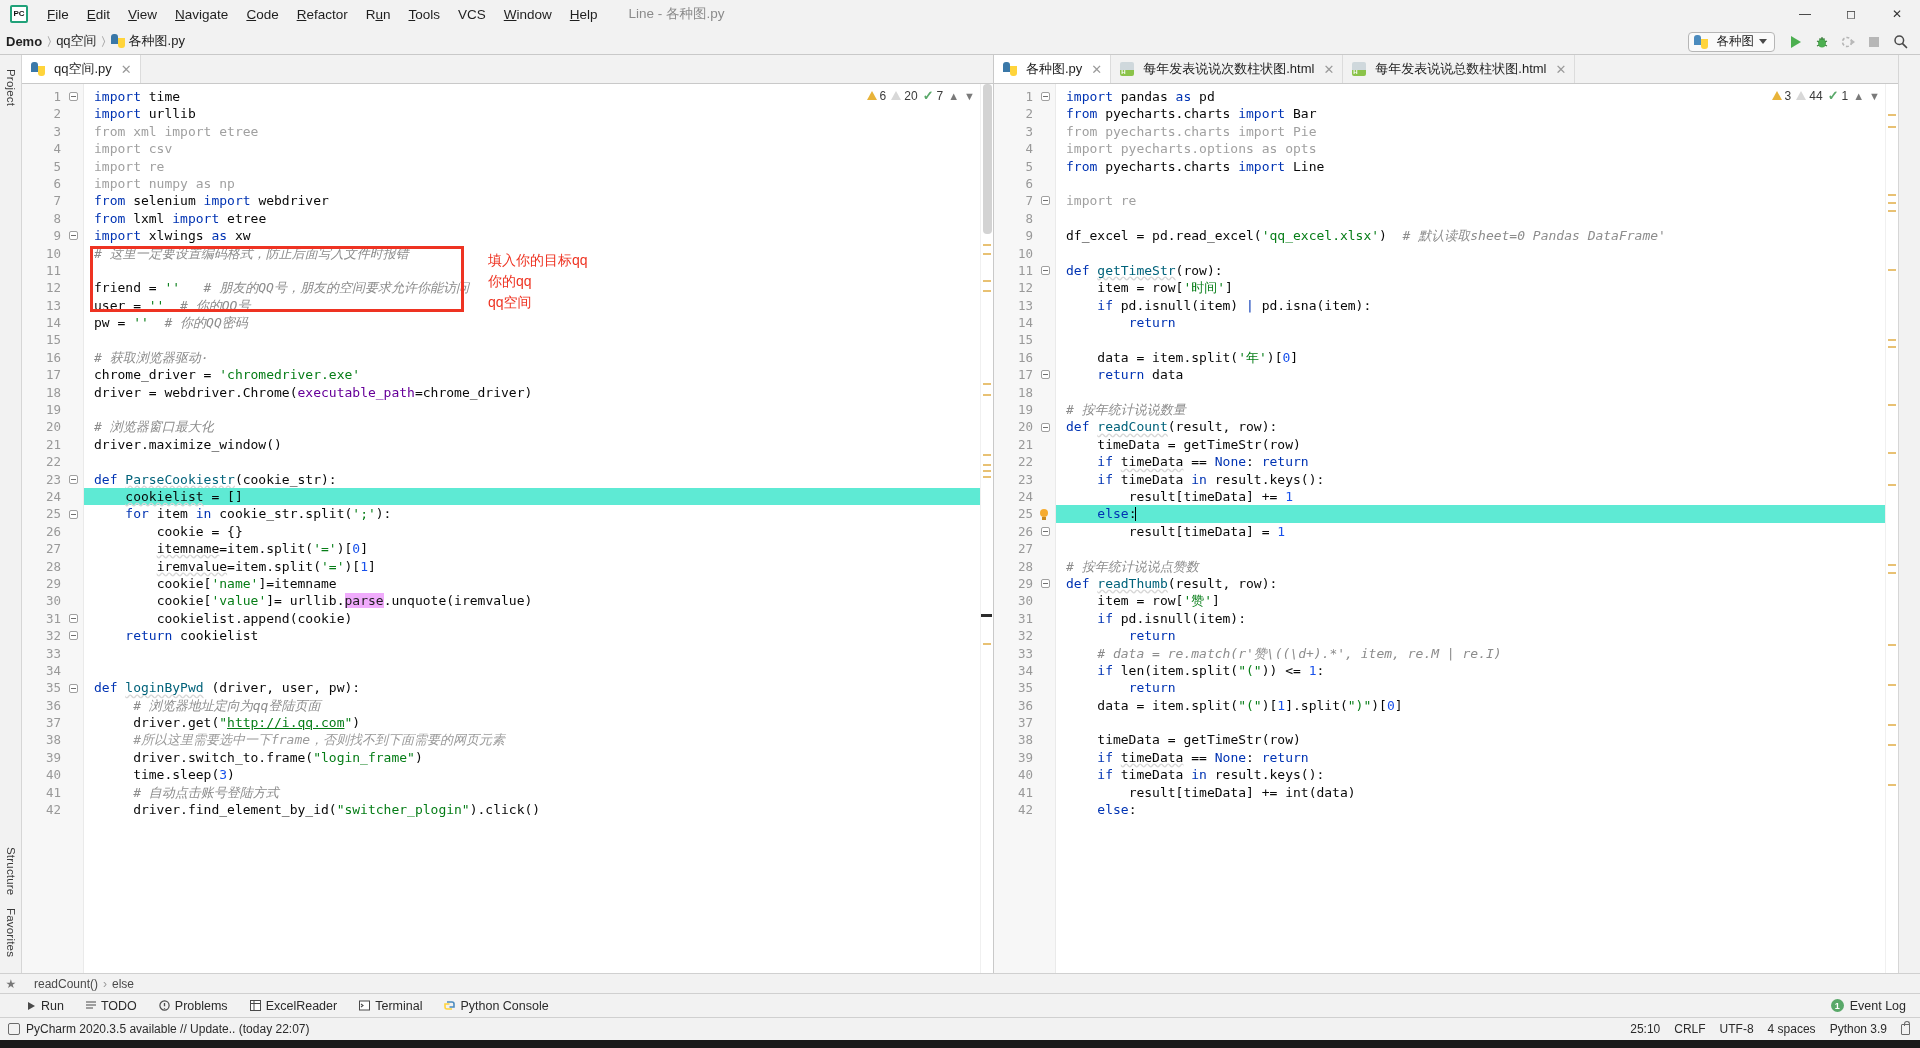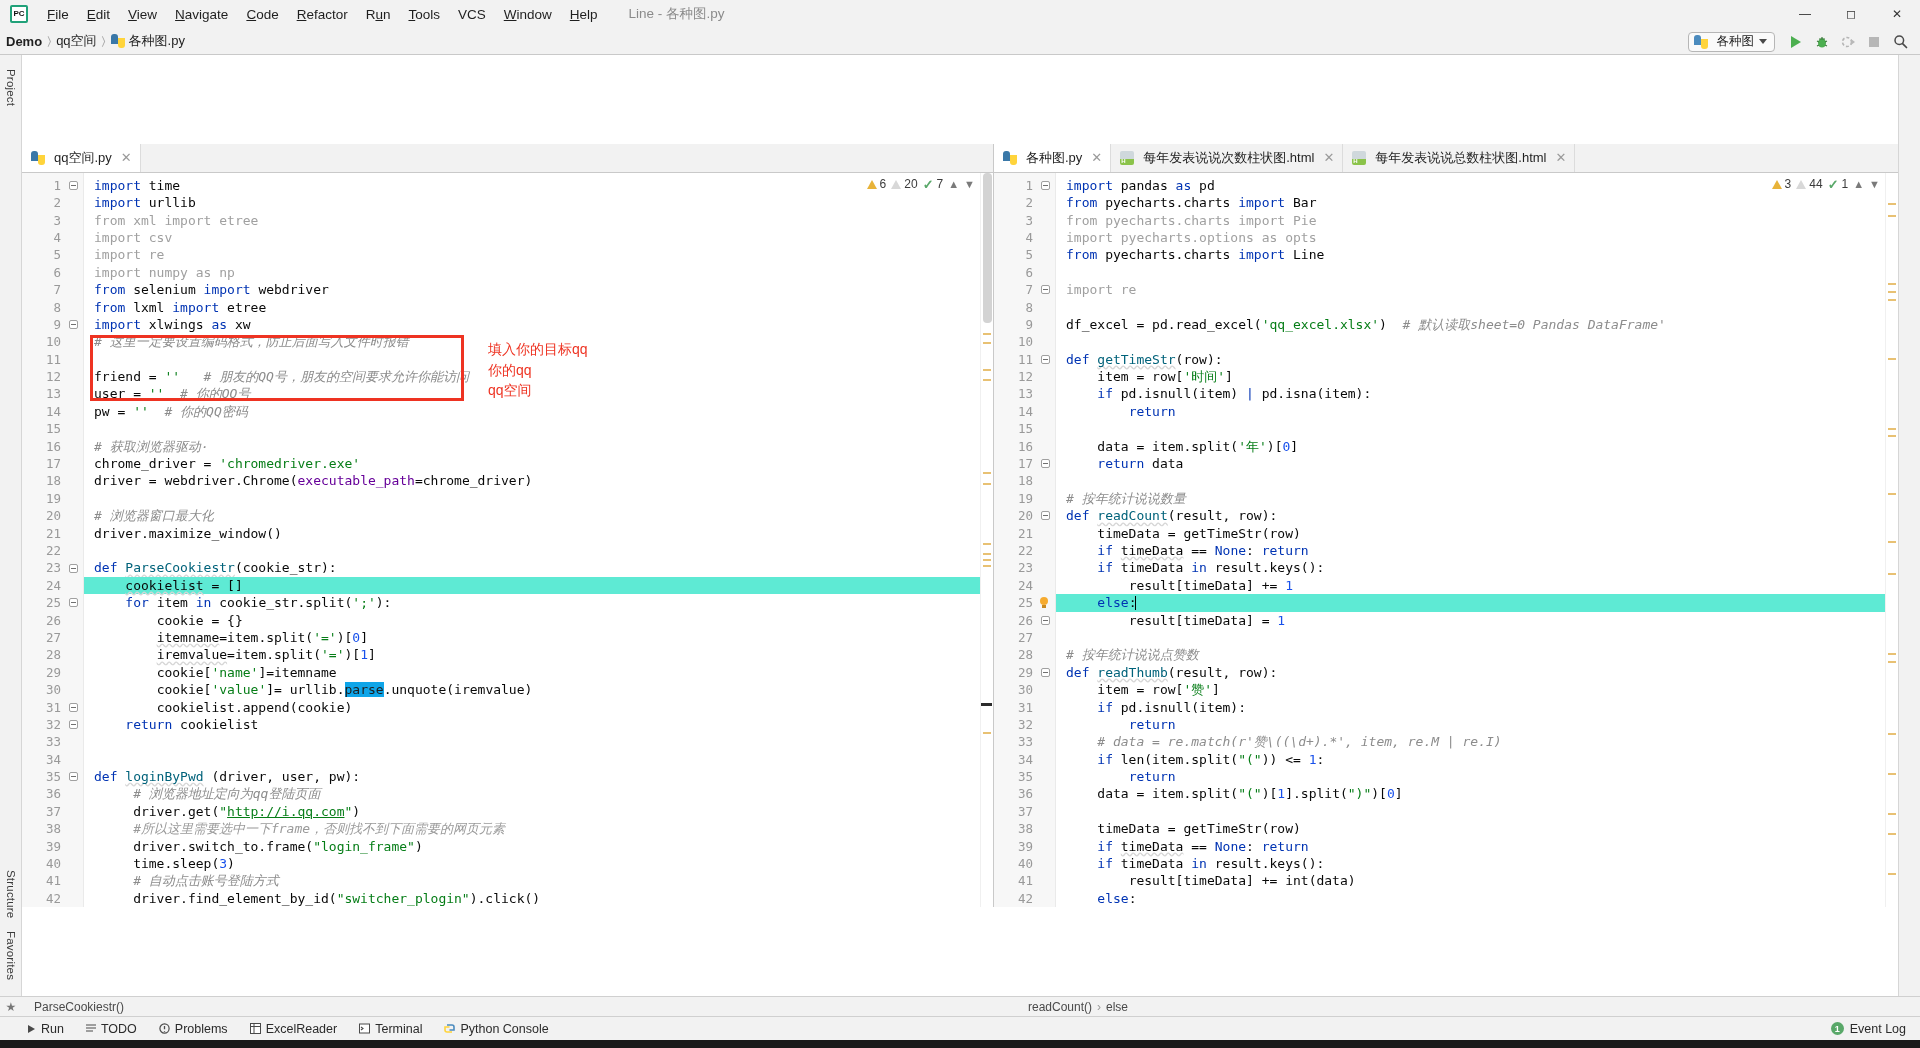--- a/index.html
+++ b/index.html
@@ -92,21 +92,21 @@
     display: flex; flex-direction: column; align-items: center;
     justify-content: flex-start; padding-top: 8px; flex: 0 0 22px;
   }
   .right-rail { border-right:none; border-left: 1px solid #d6d6d6; }
   .rail-label {
     writing-mode: vertical-rl; font-size: 11.5px; color: #3b3b3b;
     padding: 6px 0; white-space: nowrap; letter-spacing: .2px;
   }
   .rail-spacer { flex: 1 1 auto; }
 
-  .editors { flex: 1 1 auto; display: flex; min-width: 0; background:#fff;align-items:center; }
+  .editors { flex: 1 1 auto; display: flex; min-width: 0; background:#fff; }
   .pane { display: flex; flex-direction: column; min-width: 0; background:#fff; position:relative; }
   .pane.left  { flex: 0 0 972px; border-right: 1px solid #c9c9c9; }
   .pane.right { flex: 1 1 auto; }
 
   
   .tabstrip {
     height: 29px; display: flex; align-items: stretch;
     background: #f2f2f2; border-bottom: 1px solid #c9c9c9; flex: 0 0 29px;
     overflow: hidden;
   }
@@ -164,21 +164,21 @@
   .kw2  { color: #0033b3; }
   .str  { color: #067d17; }
   .num  { color: #1750eb; }
   .cmt  { color: #8c8c8c; font-style: italic; }
   .cmt2 { color: #9a9a9a; font-style: italic; }
   .dim  { color: #a0a0a0; }
   .fn   { color: #00627a; }
   .kwarg{ color: #660099; margin-top: 12px; }
   .txt  { color: #080808; }
   .link { color: #067d17; text-decoration: underline; }
-  .hlword { background:#0ea5e9; }
+  .hlword { background:#f0abfc; }
   .warn-sq { text-decoration: underline wavy #d6d6d6; text-decoration-skip-ink:none; }
   .caret-blink {
     display:inline-block; width:1px; height:14px; background:#000;
     vertical-align:-3px; margin-left:-1px;
   }
 
   
   .redbox {
     position: absolute; border: 3px solid #ee3322; pointer-events: none;
   }
@@ -572,23 +572,20 @@
         </div>
       </div>
 
     </div>
 
     <div class="right-rail"></div>
   </div>
 
   <div class="breadcrumb-bar">
     <div class="bc-left">★</div>
-    <div class="bc-seg l">
-      <span>ParseCookiestr()</span>
-    </div>
     <div class="bc-seg">
       <span>readCount()</span>
       <span class="bc-sep">›</span>
       <span>else</span>
     </div>
   </div>
 
   <div class="toolwin-bar">
     <div id="toolwins" style="display:flex;align-items:center;">
         <div class="tw">
@@ -643,15 +640,27 @@
           </span>
           <span>Python Console</span>
         </div>
       </div>
     <div class="tw-right">
       <span class="evt-dot">1</span>
       <span>Event Log</span>
     </div>
   </div>
 
+  <div class="statusbar">
+    <span class="sb-ico"></span>
+    <span>PyCharm 2020.3.5 available // Update.. (today 22:07)</span>
+    <div class="sb-right">
+      <span>25:10</span>
+      <span>CRLF</span>
+      <span>UTF-8</span>
+      <span>4 spaces</span>
+      <span>Python 3.9</span>
+      <span class="lock-ico"></span>
+    </div>
+  </div>
 
   <div class="taskbar-strip"></div>
 </div>
 
 </body></html>

